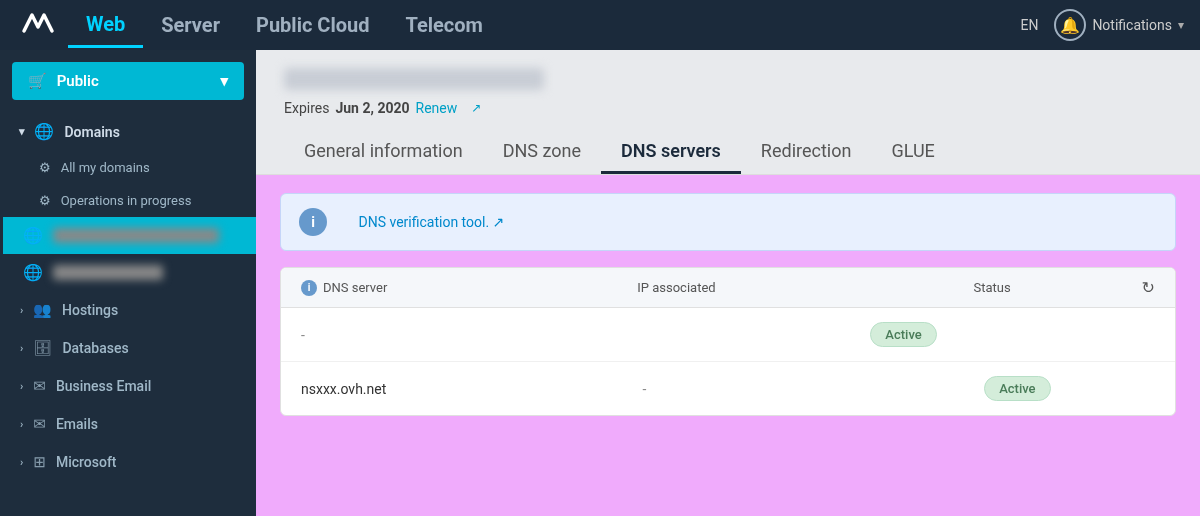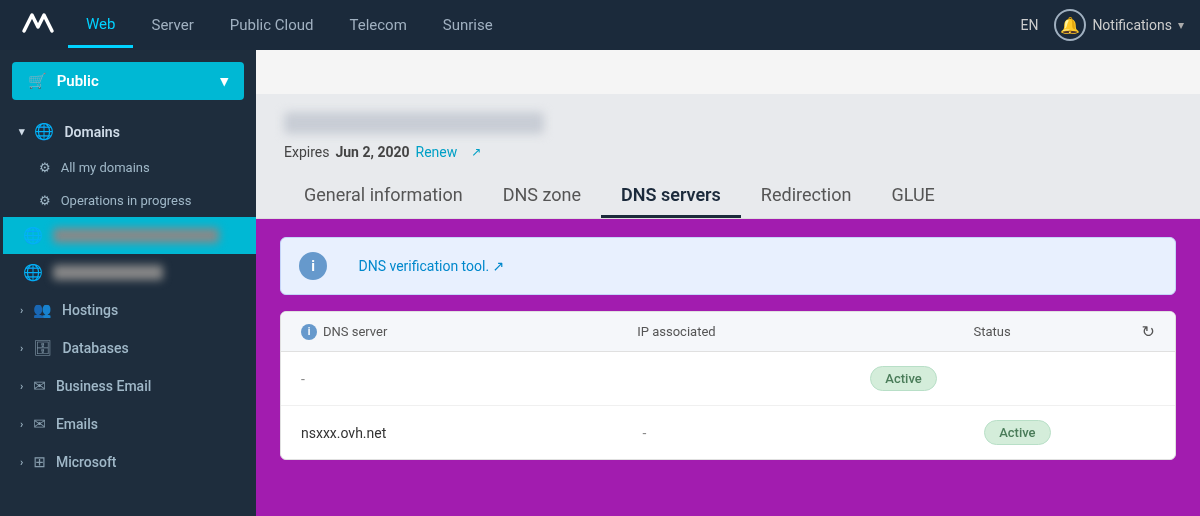--- a/index.html
+++ b/index.html
@@ -30,22 +30,22 @@
       gap: 0;
       flex: 1;
     }
     .nav-item {
       color: #a0b0c0;
       padding: 0 18px;
       height: 46px;
       display: flex;
       align-items: center;
       cursor: pointer;
-      font-size: 15px;
-      font-weight: 400;
+      font-size: 20px;
+      font-weight: 700;
       transition: color 0.2s;
       text-decoration: none;
     }
     .nav-item.active { color: #00d2ff; border-bottom: 3px solid #00d2ff; }
     .nav-right {
       display: flex;
       align-items: center;
       gap: 16px;
       margin-left: auto;
     }
@@ -160,25 +160,24 @@
       filter: blur(4px);
       background: #888;
       border-radius: 3px;
       color: transparent;
       user-select: none;
     }
 
     
     .main-content {
       flex: 1;
-      background: #a21caf;
+      background: #f0abfc;
       overflow-y: auto;
       display: flex;
       flex-direction: column;
-      margin-top: 44px;
     }
     .domain-header {
       background: #e8eaed;
       padding: 18px 28px 0 28px;
       border-bottom: 1px solid #ddd;
     }
     .domain-title-row {
       display: flex;
       align-items: center;
       gap: 10px;
@@ -326,21 +325,20 @@
   <div class="logo">
     <svg viewBox="0 0 36 28" fill="none">
       <path d="M4 20 L12 4 L18 16 L24 4 L32 20" stroke="white" stroke-width="3.5" fill="none" stroke-linecap="round" stroke-linejoin="round"></path>
     </svg>
   </div>
   <div class="nav-items">
     <a class="nav-item active">Web</a>
     <a class="nav-item">Server</a>
     <a class="nav-item">Public Cloud</a>
     <a class="nav-item">Telecom</a>
-    <a class="nav-item">Sunrise</a>
   </div>
   <div class="nav-right">
     <span class="nav-lang">EN</span>
     <div class="notifications-btn">
       <div class="notif-bell">🔔</div>
       <span>Notifications</span>
       <span style="color:#aaa; font-size:12px;">▾</span>
     </div>
   </div>
 </nav>

